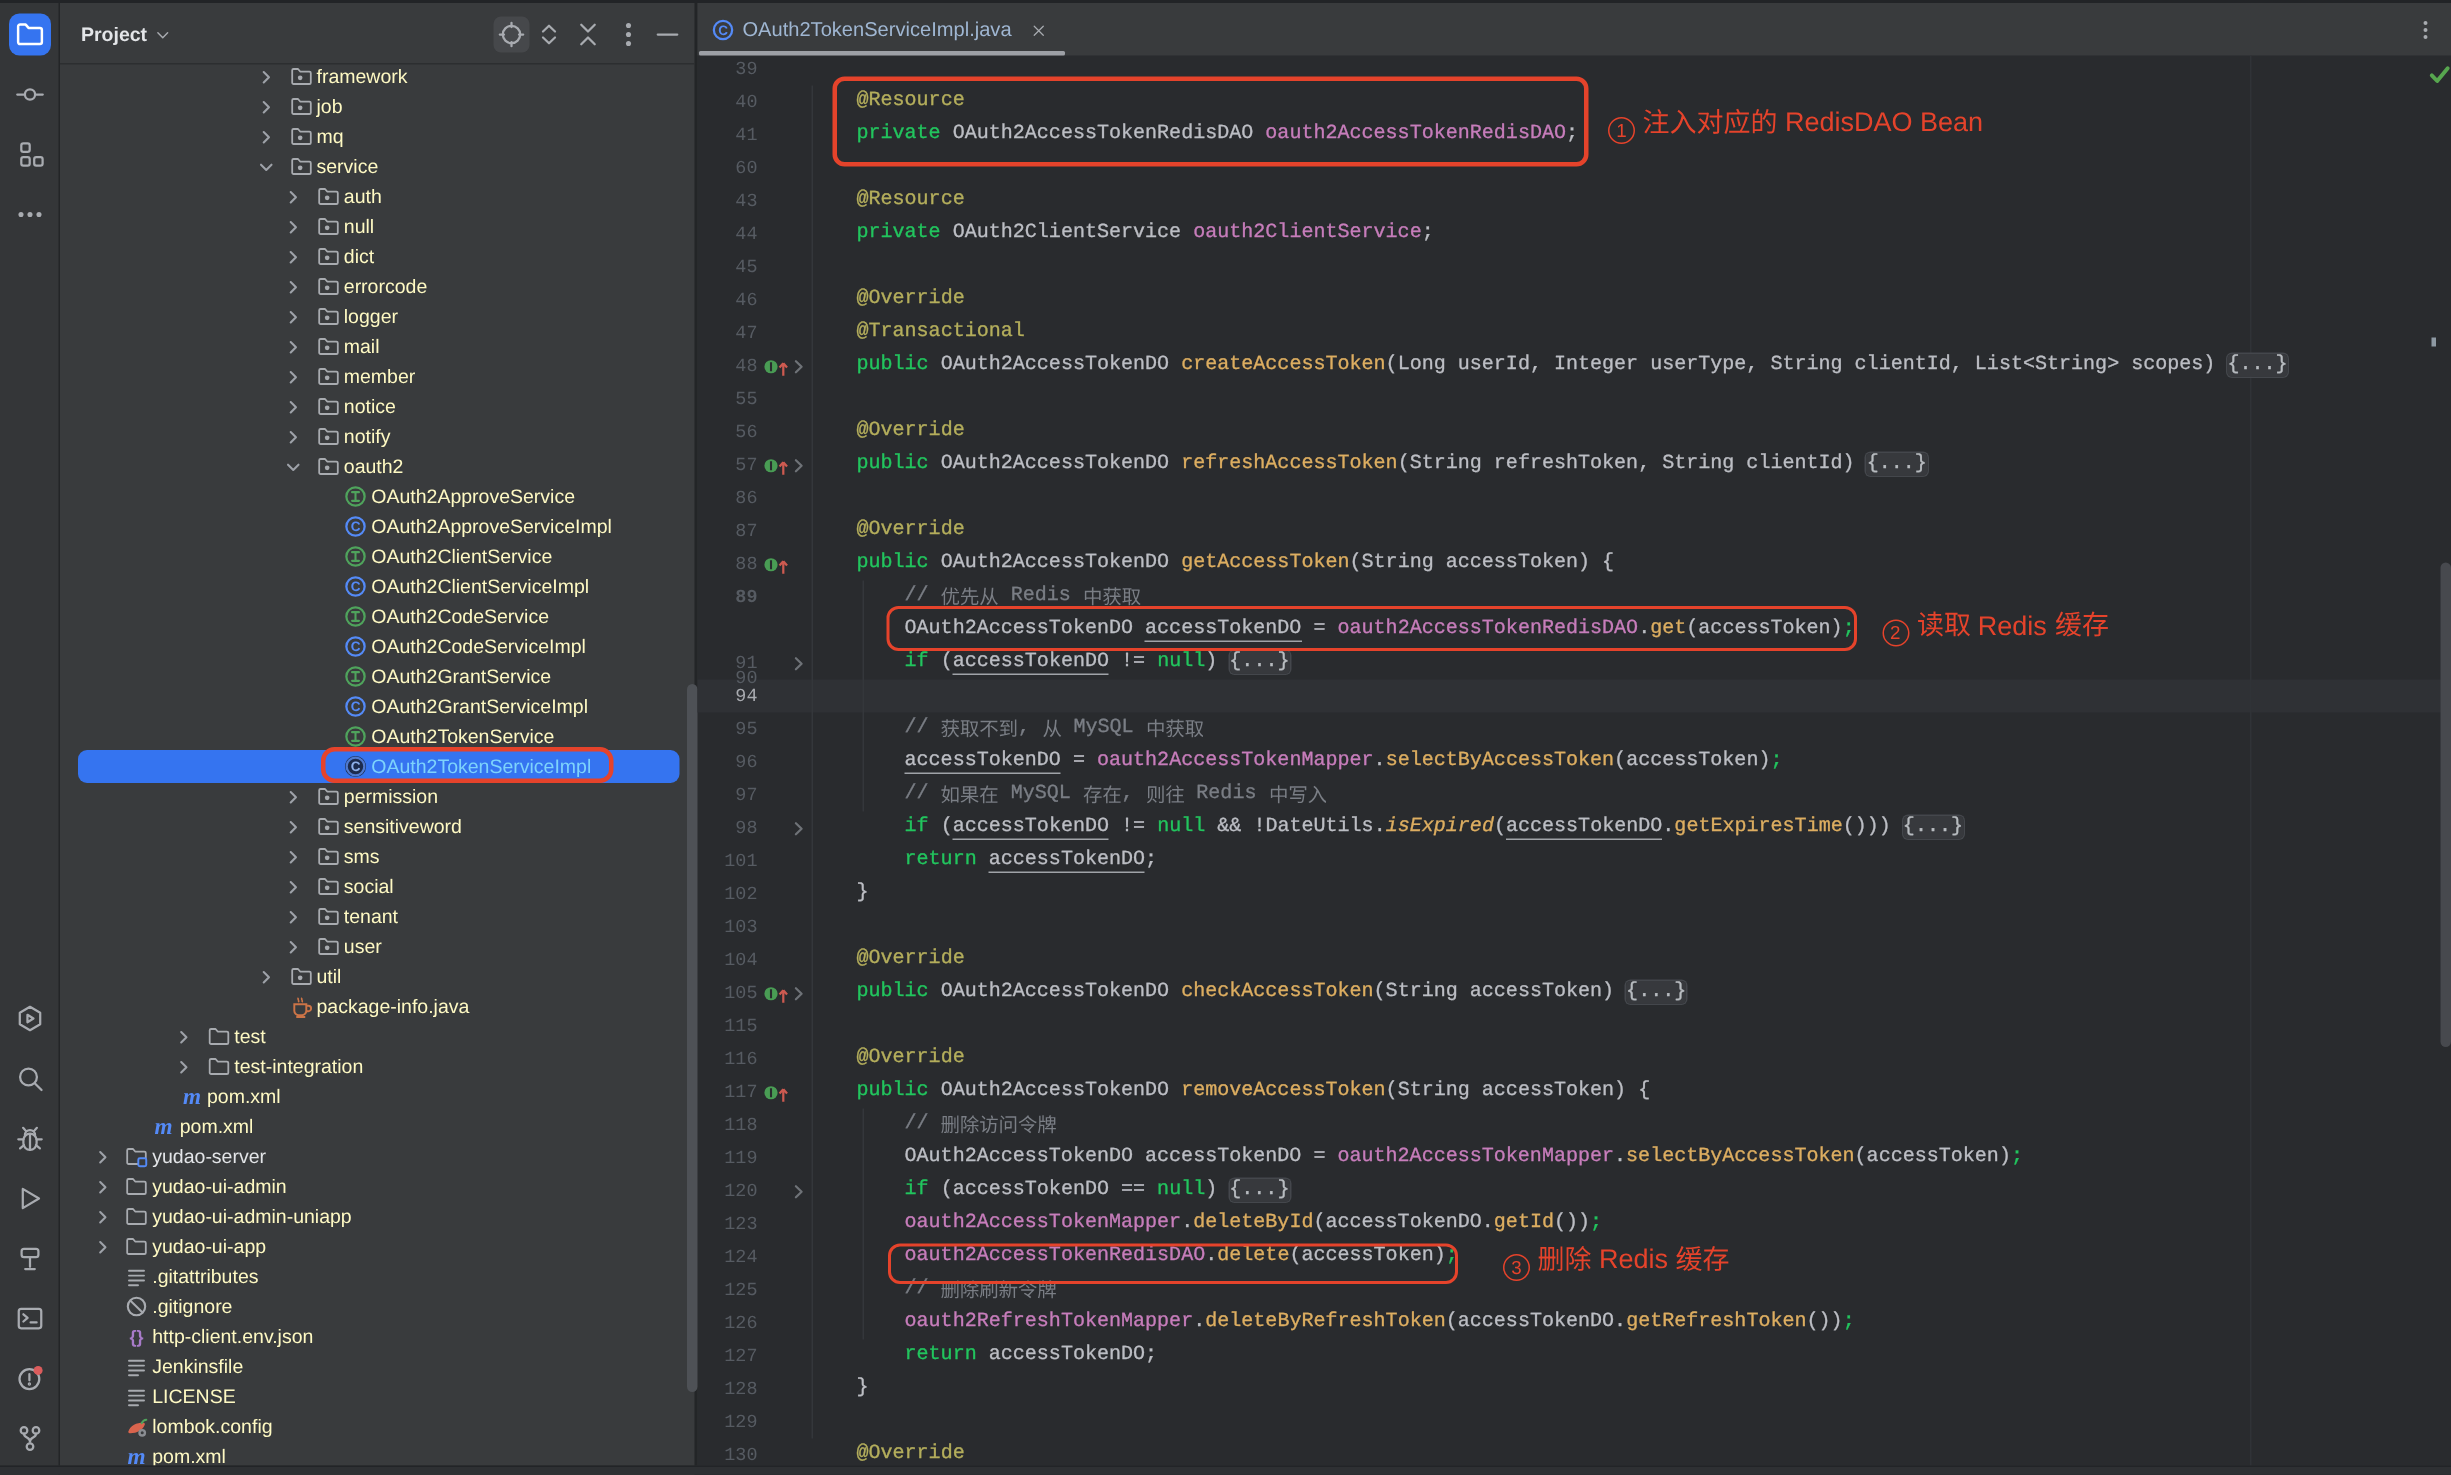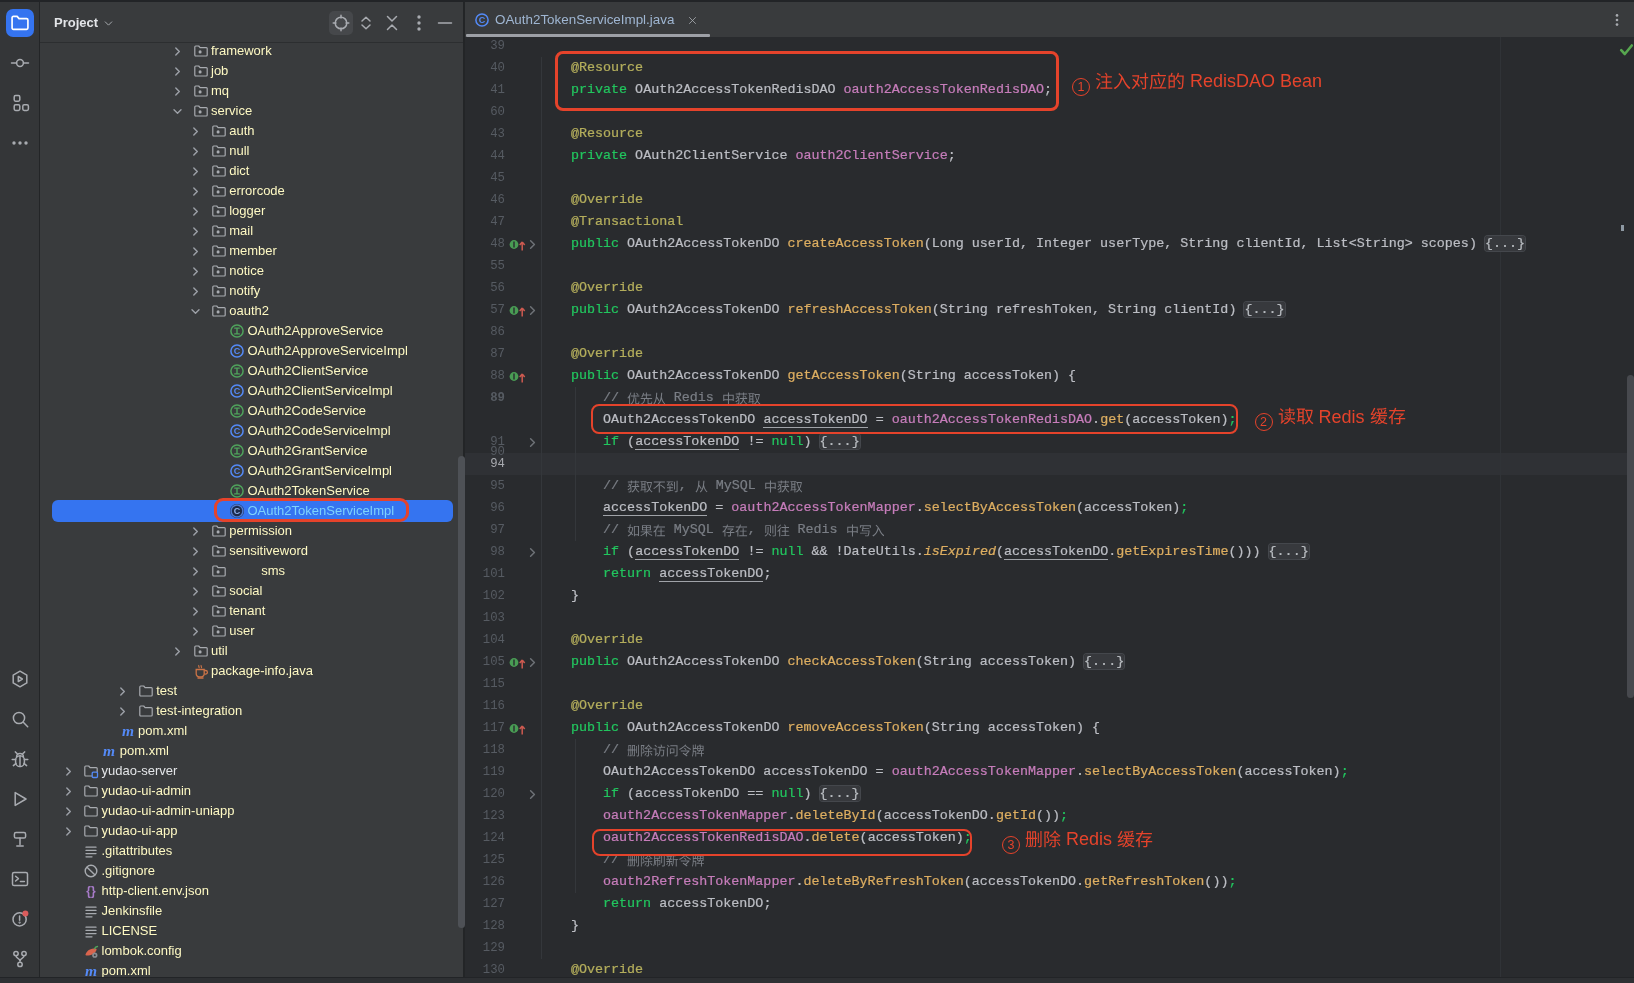--- a/index.html
+++ b/index.html
@@ -280,21 +280,21 @@
     <circle cx="7.1" cy="8.9" r="1.55" fill="#a8abb0" stroke="none"></circle>
   </svg>
 <div class="row" style="left:229.2px;top:541px;">sensitiveword</div>
 <svg class="abs" style="left:190.2px;top:565.5px" width="11" height="11" viewBox="0 0 11 11" fill="none" stroke="#9da1a8" stroke-width="1.4" stroke-linecap="round" stroke-linejoin="round">
     <path d="M3.8 2l3.5 3.5-3.5 3.5"></path>
   </svg>
 <svg class="abs" style="left:210.8px;top:563.0px" width="16" height="16" viewBox="0 0 16 16" fill="none" stroke="#a8abb0" stroke-width="1.2" stroke-linejoin="round">
     <path d="M1.8 3.9c0-.5.4-.9.9-.9h3l1.4 1.7h6.2c.5 0 .9.4.9.9v6.5c0 .5-.4.9-.9.9H2.7c-.5 0-.9-.4-.9-.9z"></path>
     <circle cx="7.1" cy="8.9" r="1.55" fill="#a8abb0" stroke="none"></circle>
   </svg>
-<div class="row" style="left:229.2px;top:561px;margin-left:32px;">sms</div>
+<div class="row" style="left:229.2px;top:561px;">sms</div>
 <svg class="abs" style="left:190.2px;top:585.5px" width="11" height="11" viewBox="0 0 11 11" fill="none" stroke="#9da1a8" stroke-width="1.4" stroke-linecap="round" stroke-linejoin="round">
     <path d="M3.8 2l3.5 3.5-3.5 3.5"></path>
   </svg>
 <svg class="abs" style="left:210.8px;top:583.0px" width="16" height="16" viewBox="0 0 16 16" fill="none" stroke="#a8abb0" stroke-width="1.2" stroke-linejoin="round">
     <path d="M1.8 3.9c0-.5.4-.9.9-.9h3l1.4 1.7h6.2c.5 0 .9.4.9.9v6.5c0 .5-.4.9-.9.9H2.7c-.5 0-.9-.4-.9-.9z"></path>
     <circle cx="7.1" cy="8.9" r="1.55" fill="#a8abb0" stroke="none"></circle>
   </svg>
 <div class="row" style="left:229.2px;top:581px;">social</div>
 <svg class="abs" style="left:190.2px;top:605.5px" width="11" height="11" viewBox="0 0 11 11" fill="none" stroke="#9da1a8" stroke-width="1.4" stroke-linecap="round" stroke-linejoin="round">
     <path d="M3.8 2l3.5 3.5-3.5 3.5"></path>

